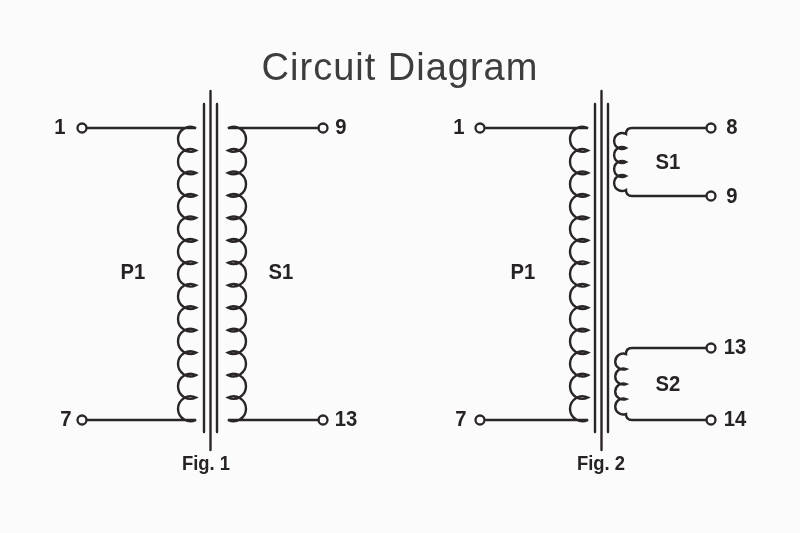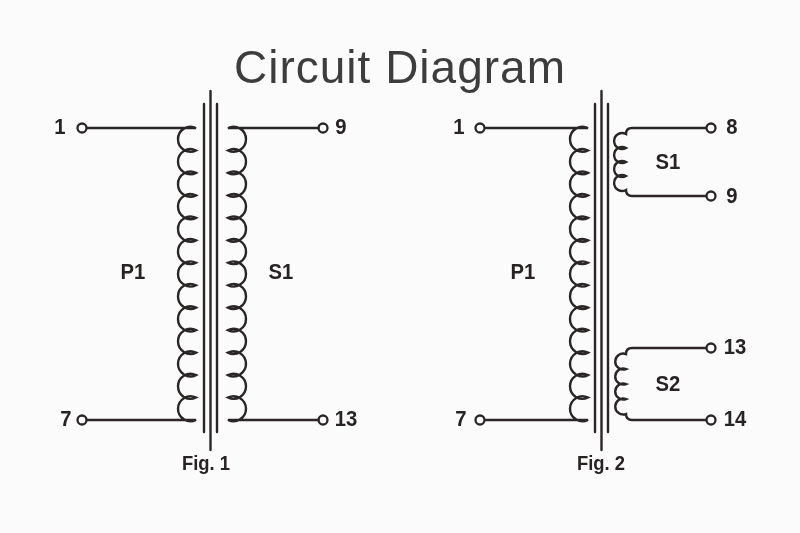--- a/index.html
+++ b/index.html
@@ -12,21 +12,21 @@
   .stage svg{position:absolute;left:0;top:0;}
   svg .wire, svg .coil{fill:none;stroke:var(--line);stroke-width:2.4;stroke-linecap:round;}
   svg .core-line{stroke:var(--line);stroke-width:2.4;stroke-linecap:round;}
   svg .terminal{fill:none;stroke:var(--line);stroke-width:2.3;}
   .lbl{position:absolute;color:var(--text);font-weight:bold;white-space:nowrap;
        transform:translate(-50%,-50%) scale(0.92,1);}
   .pin-lbl{font-size:22px;}
   .wind-lbl{font-size:22px;}
   .cap-lbl{font-size:20px;}
   .title{position:absolute;left:400px;top:67px;transform:translate(-50%,-50%);
-         font-size:46px;font-weight:400;color:var(--title);letter-spacing:1px;white-space:nowrap;}
+         font-size:38px;font-weight:400;color:var(--title);letter-spacing:1px;white-space:nowrap;}
 </style>
 </head>
 <body>
 
 <div class="stage">
 
   <div class="title">Circuit Diagram</div>
 
   <svg width="800" height="533" viewBox="0 0 800 533">
 

